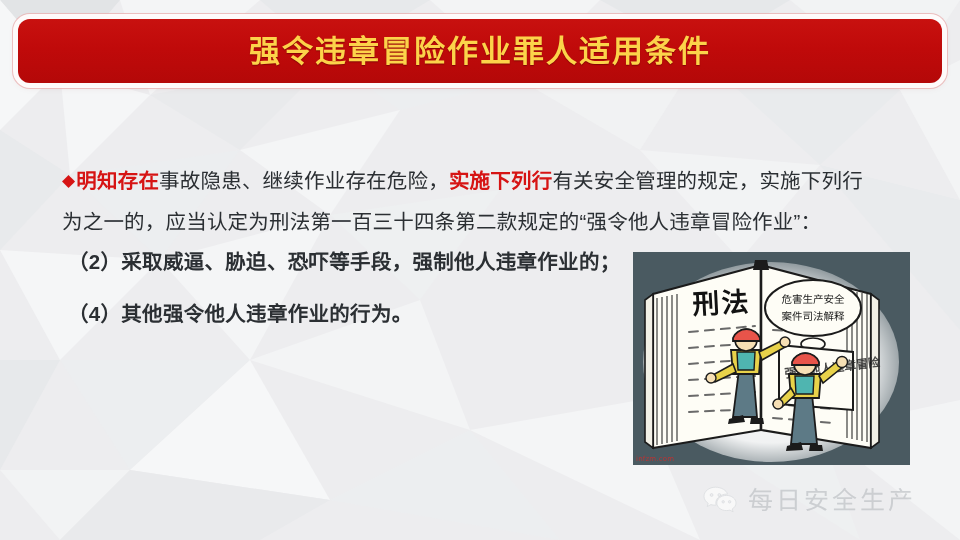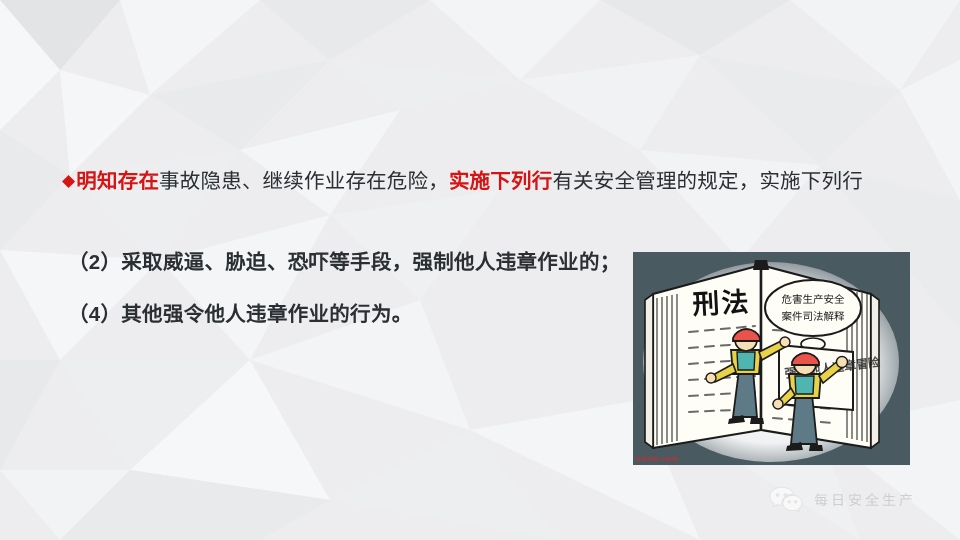--- a/index.html
+++ b/index.html
@@ -110,39 +110,39 @@
     height: 213px;
     background: #4a5a61;
     overflow: hidden;
   }
   .illo svg { display: block; }
   .illo-credit {
     position: absolute;
     left: 3px;
     bottom: 2px;
     font-size: 7px;
-    font-weight: bold;
+    font-weight: normal;
     color: #b33;
     letter-spacing: 0.2px;
     font-family: "DejaVu Sans", sans-serif;
   }
 
   
   .footer {
     position: absolute;
     right: 44px;
     bottom: 26px;
     display: flex;
     align-items: center;
     gap: 11px;
     opacity: 0.62;
   }
   .wechat-icon { display: block; }
   .footer-text {
-    font-size: 14px;
+    font-size: 25px;
     color: #b8bcc0;
     letter-spacing: 3px;
     font-weight: normal;
     line-height: 1;
   }
 </style>
 </head>
 <body>
 
 <div class="slide">
@@ -175,23 +175,27 @@
     <polygon points="250,360 420,300 470,430" fill="#f3f4f5"></polygon>
     <polygon points="130,470 250,360 330,500" fill="#f6f7f8"></polygon>
     <polygon points="0,470 130,470 60,540" fill="#f2f3f4"></polygon>
     <polygon points="330,500 470,430 560,540" fill="#eceef0"></polygon>
     <polygon points="470,430 640,400 700,540" fill="#f4f5f6"></polygon>
     <polygon points="640,400 820,430 860,540" fill="#eef0f1"></polygon>
     <polygon points="820,430 960,400 960,540" fill="#f3f4f5"></polygon>
     <polygon points="60,540 130,470 330,500 260,540" fill="#e9eaec"></polygon>
   </svg>
 
+  <div class="title-bar">
+    <span class="title-text">强令违章冒险作业罪人适用条件</span>
+  </div>
 
   <div class="para">
     <span class="bullet">◆</span><span class="hl">明知存在</span><span>事故隐患、继续作业存在危险，</span><span class="hl">实施下列行</span><span>有关安全管理的规定，实施下列行</span>
+    <span class="line2">为之一的，应当认定为刑法第一百三十四条第二款规定的“强令他人违章冒险作业”：</span>
   </div>
 
   <div class="items">
     <div class="item">（2）采取威逼、胁迫、恐吓等手段，强制他人违章作业的；</div>
     <div class="item">（4）其他强令他人违章作业的行为。</div>
   </div>
 
   <div class="illo">
     <svg width="277" height="213" viewBox="0 0 277 213">
       <defs>

